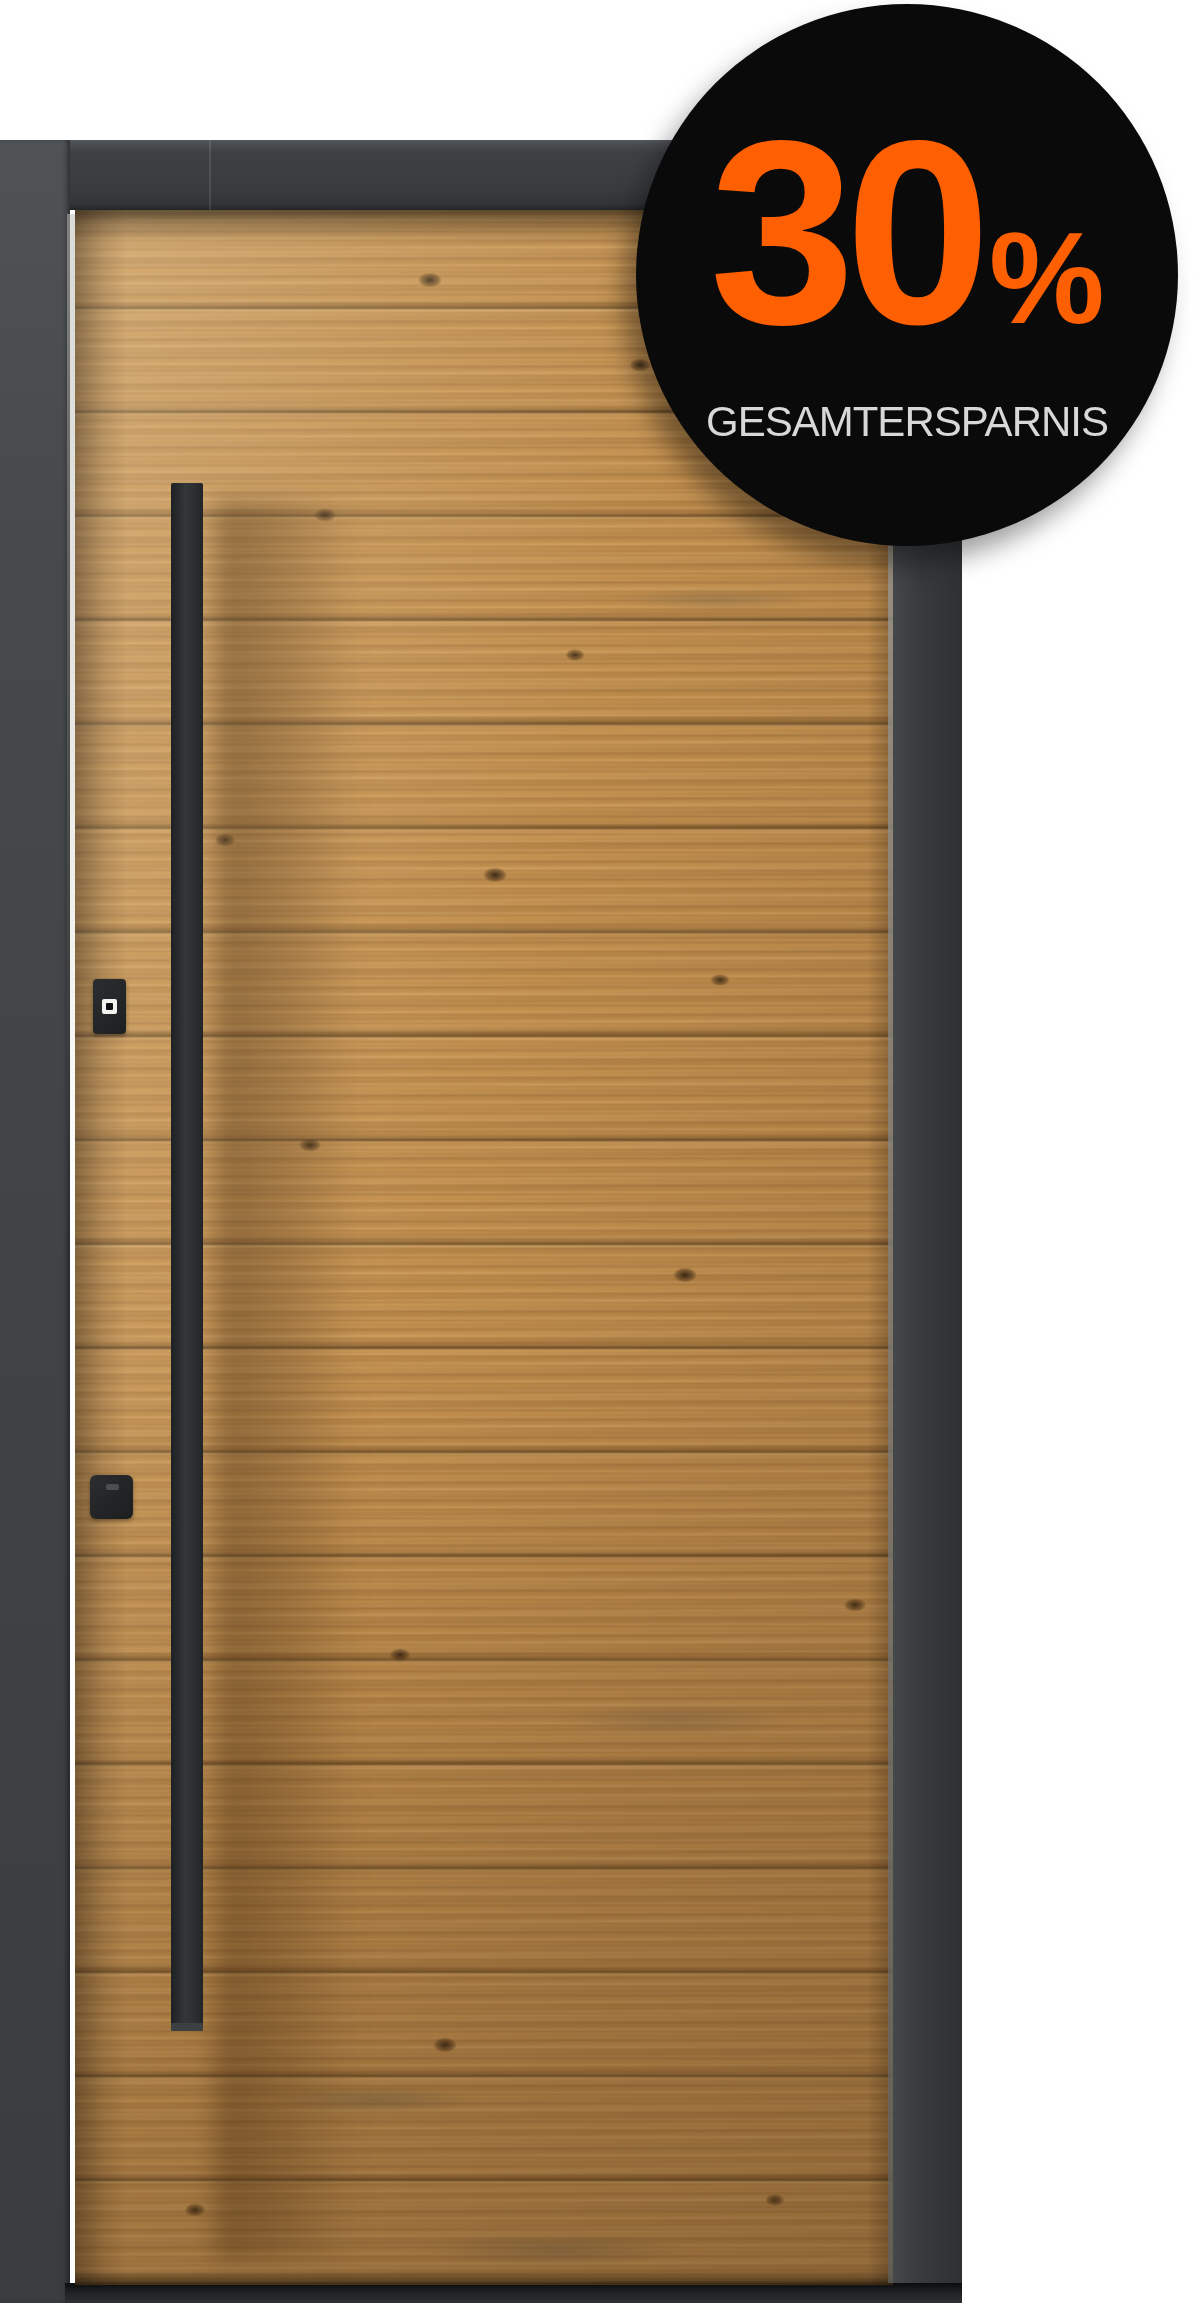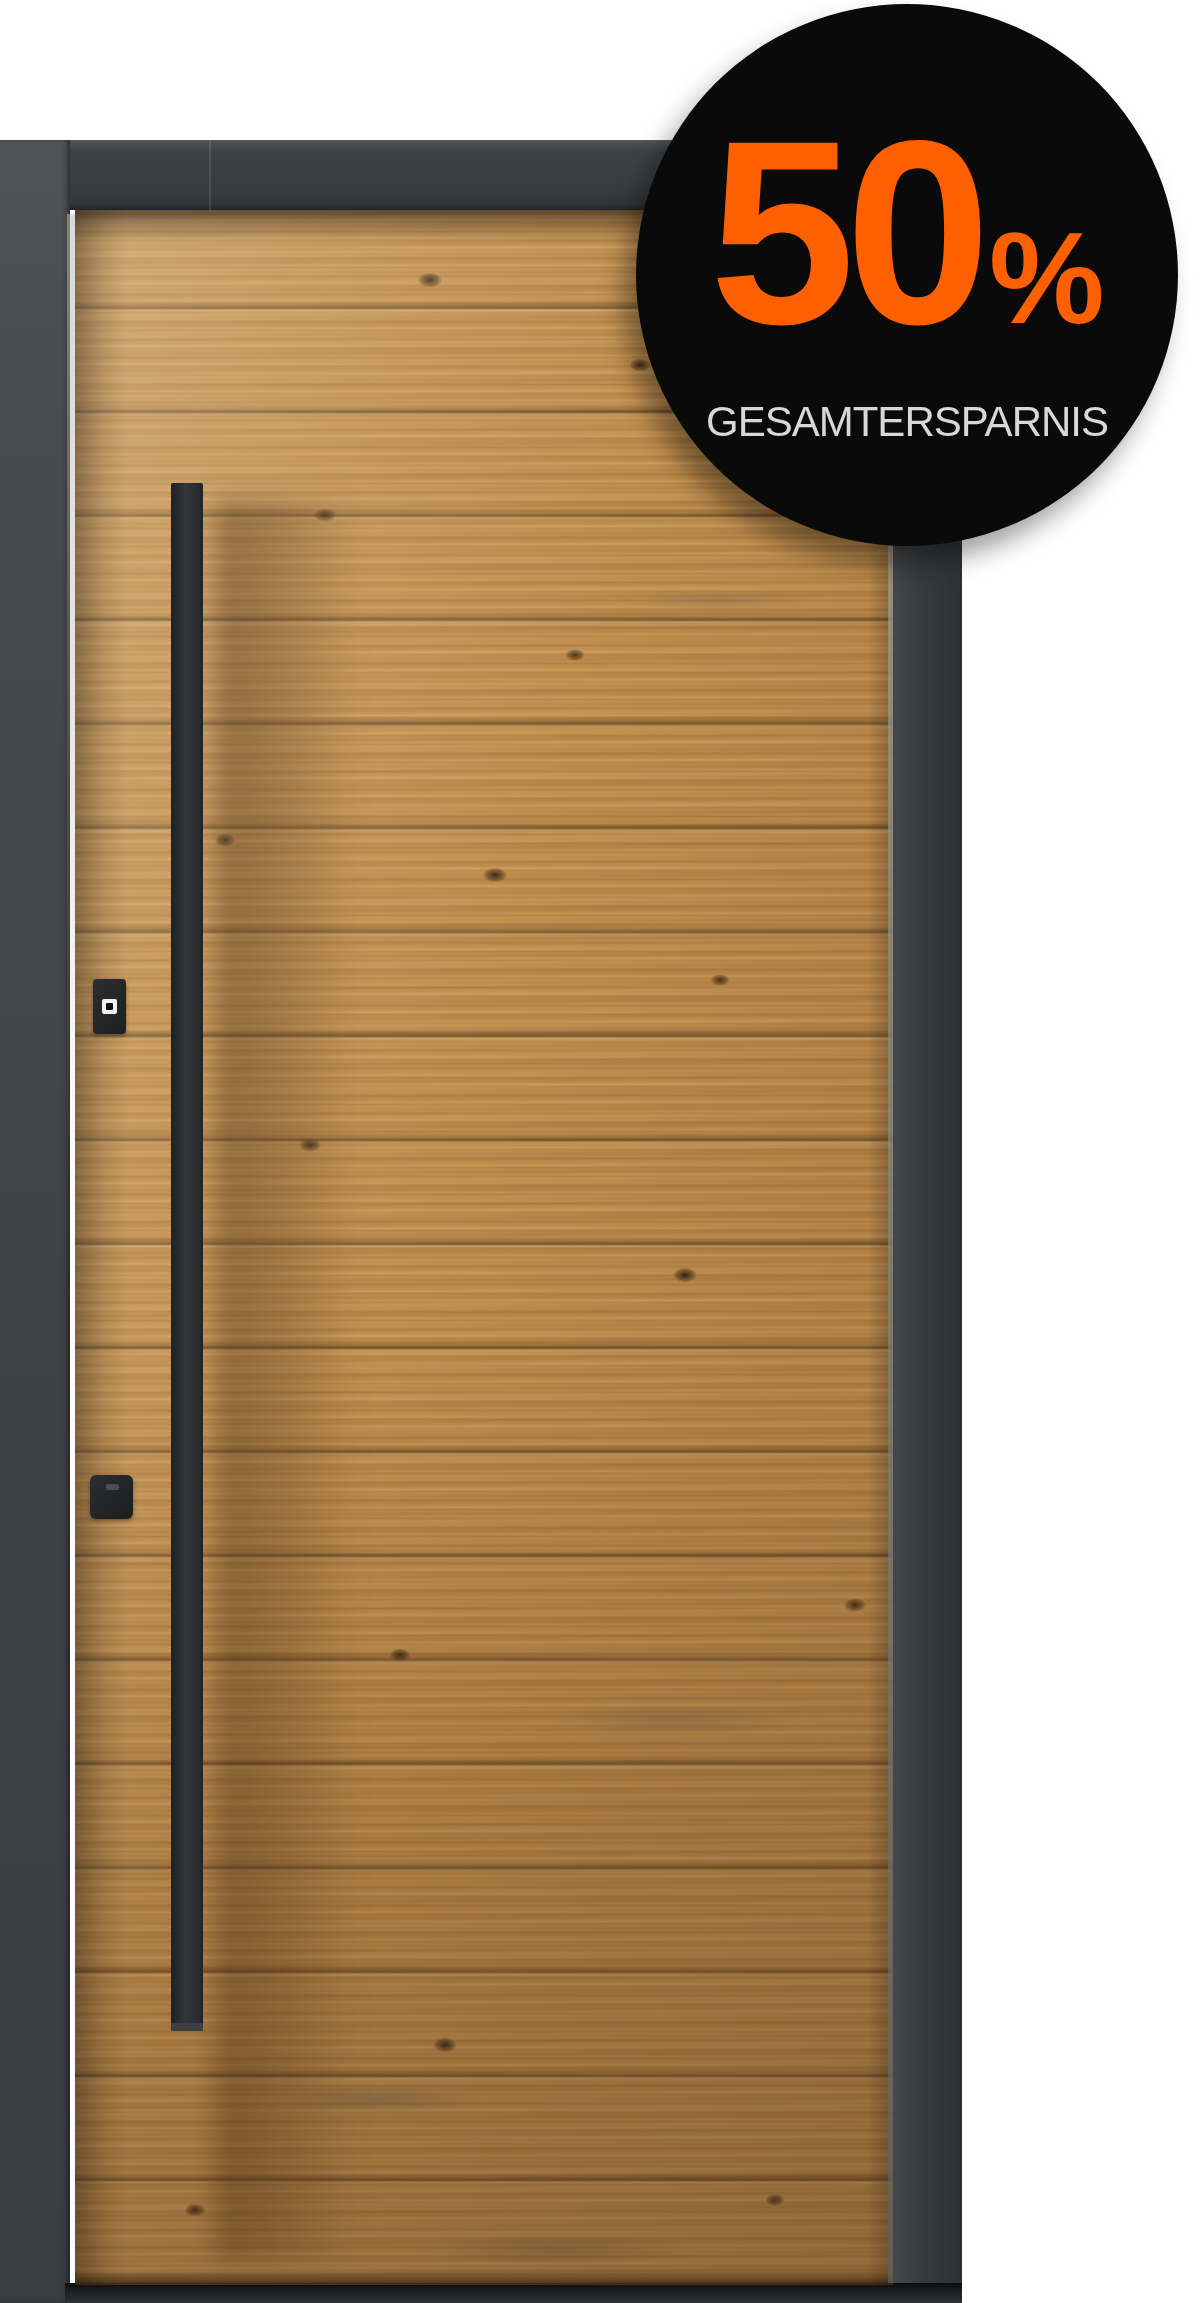--- a/index.html
+++ b/index.html
@@ -195,18 +195,18 @@
     <div class="fingerprint-window">
       <div class="fingerprint-sensor"></div>
     </div>
   </div>
   <div class="lock-module">
     <div class="lock-detail"></div>
   </div>
 
   <div class="badge">
     <div class="badge-value-line">
-      <span class="badge-value">50</span><span class="badge-sign">%</span>
+      <span class="badge-value">30</span><span class="badge-sign">%</span>
     </div>
     <div class="badge-caption">GESAMTERSPARNIS</div>
   </div>
 
 </div>
 
 </body></html>

